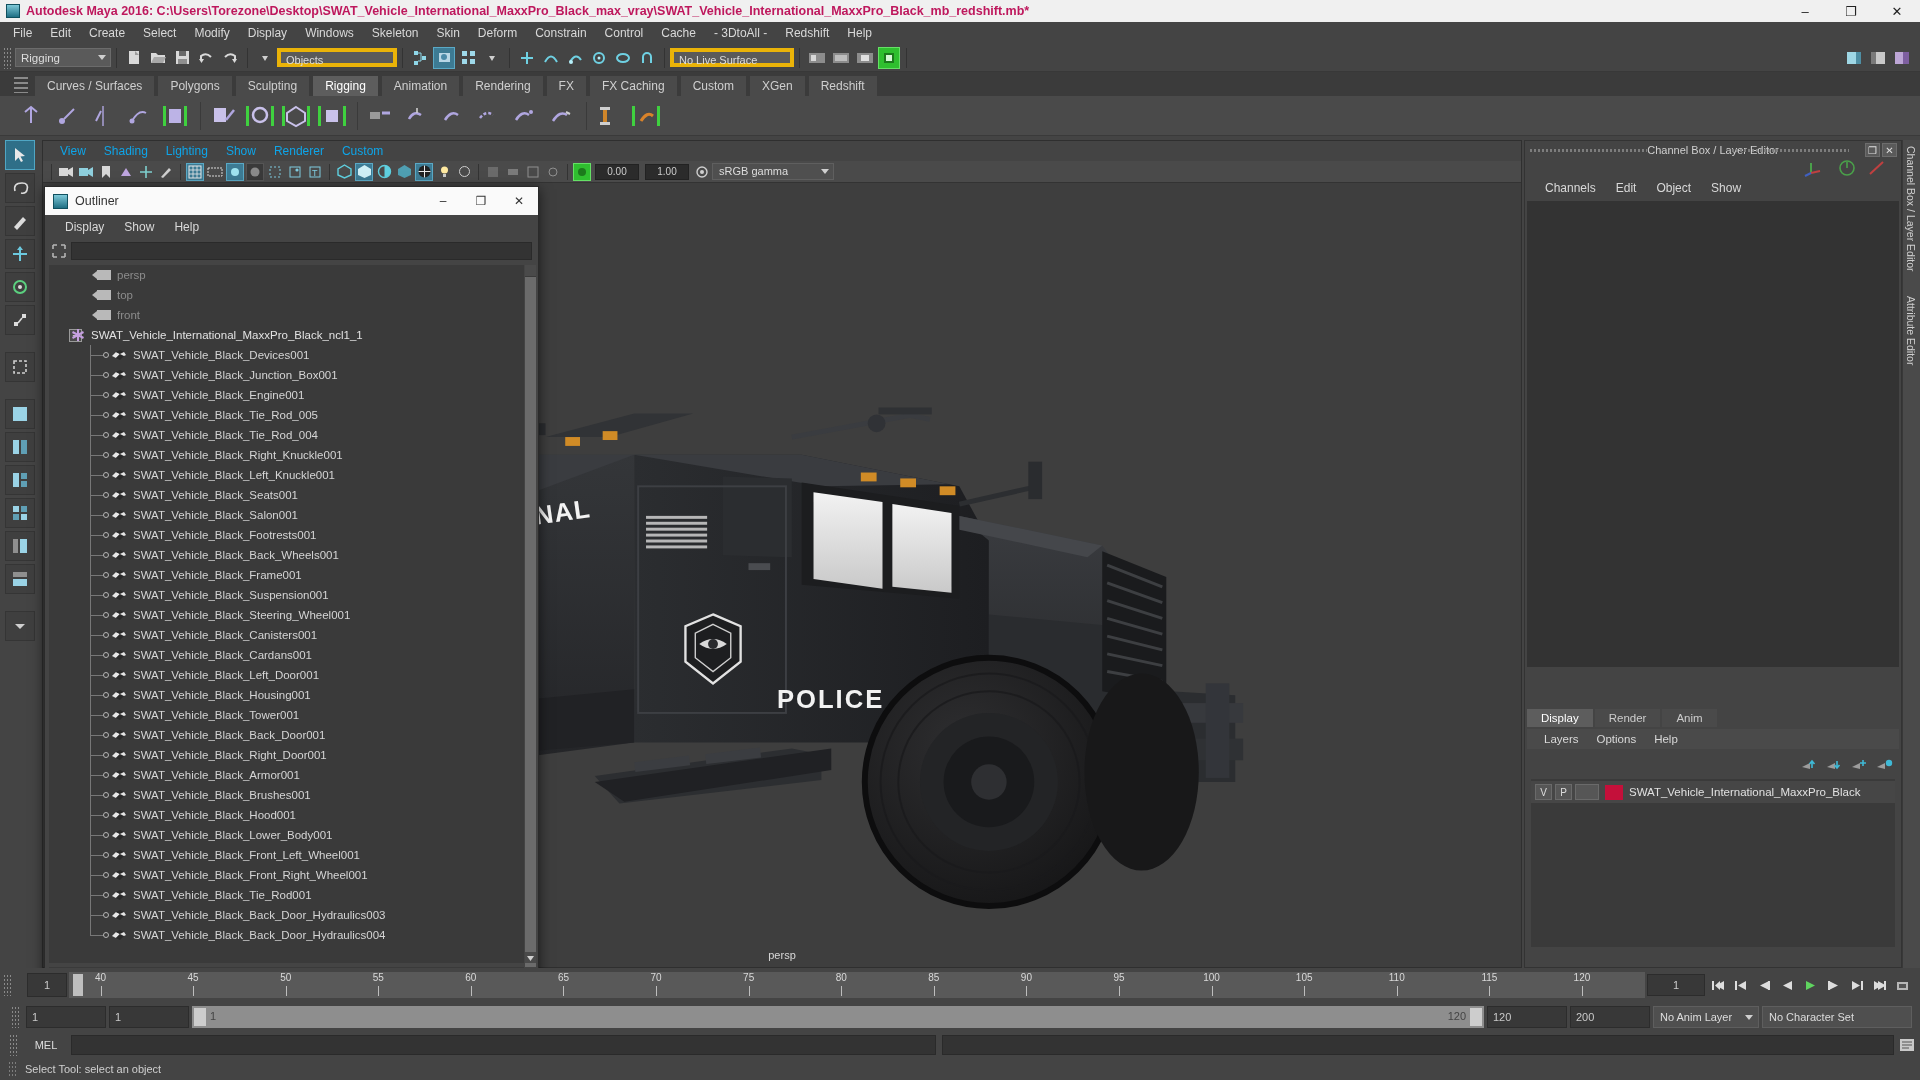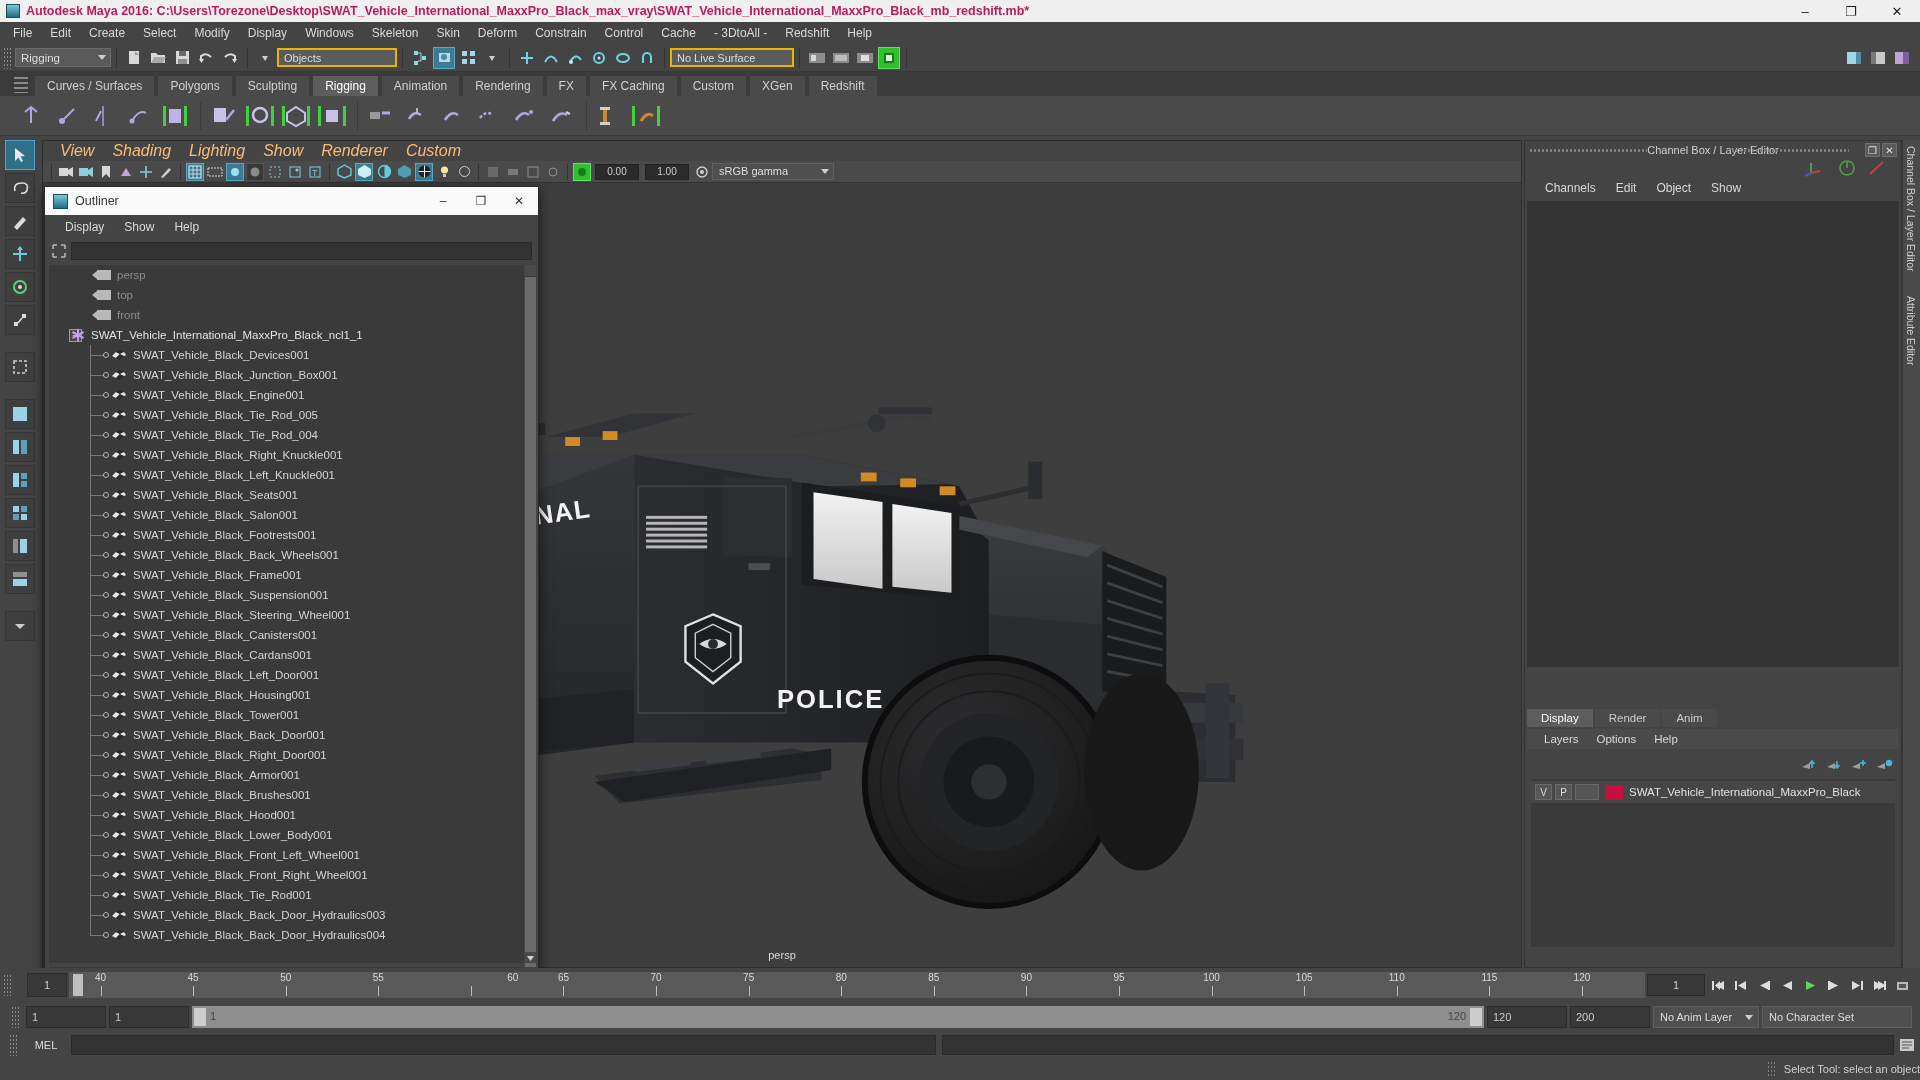--- a/index.html
+++ b/index.html
@@ -32,21 +32,21 @@
   .sl-combo{ width:96px; height:19px; background:#5a5a5a; border:1px solid #6b6b6b;
     color:#ddd; font-size:11.5px; padding-left:5px; line-height:18px;
     position:relative; }
   .sl-combo .car{ position:absolute; right:4px; top:6px; border-left:4px solid transparent;
     border-right:4px solid transparent; border-top:5px solid #cfcfcf;}
   .sep{ width:1px; height:20px; background:#333; margin:0 5px; }
   .ibtn{ width:22px; height:22px; margin:0 1px; display:flex; align-items:center;
     justify-content:center; }
   .ibtn svg{ display:block; }
   .ibtn.on{ background:#3d7b94; border:1px solid #5aa9c6; }
-  .combo-wide{ width:120px;height:19px;background:#5a5a5a;border:2px solid #eab308;
+  .combo-wide{ width:120px;height:19px;background:#5a5a5a;border:4px solid #eab308;
      color:#ddd;font-size:11px;line-height:17px;padding-left:5px;position:relative;}
 
   
   #shelftabs{ position:absolute; left:0; top:72px; width:1920px; height:24px;
     background:#3b3b3b; display:flex; align-items:flex-end; padding-left:14px;}
   #shelftabs .grip{ width:14px;height:16px;margin:0 6px 3px 0;
     background-image:linear-gradient(#8a8a8a 2px,transparent 2px);
     background-size:14px 5px; }
   #shelftabs .tab{ height:21px; padding:0 12px; line-height:21px; font-size:12px;
     color:#cfcfcf; background:#4a4a4a; margin-right:2px; border:1px solid #3b3b3b;
@@ -68,21 +68,21 @@
   .tcbtn{ width:30px;height:30px;margin-bottom:3px;background:#3f3f3f;
     border:1px solid #353535; display:flex;align-items:center;justify-content:center;}
   .tcbtn.sel{ background:#2f6f88; border-color:#50a6c4; }
   .tcgap{ height:14px; }
 
   
   #viewpanel{ position:absolute; left:42px; top:140px; right:398px; bottom:112px;
     background:#444; border:1px solid #2f2f2f; }
   #vpmenu{ height:20px; background:#444; display:flex; align-items:center;
     padding-left:8px;}
-  #vpmenu span{ padding:0 9px; font-size:16px; color:#fdba74; line-height:20px;font-style:italic;}
+  #vpmenu span{ padding:0 9px; font-size:12px; color:#0ea5e9; line-height:20px;}
   #vptools{ height:22px; background:#4a4a4a; display:flex; align-items:center;
     padding-left:4px; border-bottom:1px solid #333;}
   #vptools .ibtn{ width:18px;height:18px; }
   #vptools .ibtn.on{ background:#3d7b94; border:1px solid #5aa9c6;}
   #vptools .tiny-field{ width:44px;height:16px;background:#2b2b2b;border:1px solid #222;
     color:#ccc;font-size:10px;line-height:14px;text-align:center;}
   #vptools .gcombo{ width:122px;height:17px;background:#4f4f4f;border:1px solid #5f5f5f;
     color:#ddd;font-size:11px;line-height:15px;padding-left:6px;position:relative;}
   #vp3d{ position:absolute; left:0; right:0; top:42px; bottom:0;
     background:#3e3e3e; overflow:hidden; }
@@ -221,21 +221,21 @@
     background:#444; display:flex; align-items:center; padding-left:6px;}
   #cmdline .mel{ width:50px; text-align:center; font-size:11px; color:#ddd;}
   #cmdline .inp{ flex:1; height:20px; background:#333; border:1px solid #2a2a2a;}
   #cmdline .inp2{ flex:1.1; height:20px; background:#333; border:1px solid #2a2a2a;
     margin-left:6px;}
   #cmdline .ico{ width:26px; height:20px; display:flex; align-items:center;
     justify-content:center;}
 
   #helpline{ position:absolute; left:0; bottom:0; width:1920px; height:22px;
     background:#444; display:flex; align-items:center; padding-left:8px;
-    font-size:11px; color:#cfcfcf;justify-content:flex-end;}
+    font-size:11px; color:#cfcfcf;}
   #helpline .hdots{ width:9px;height:16px;margin-right:8px;
     background-image:radial-gradient(#7d7d7d 1px, transparent 1px);
     background-size:3px 4px;}
 
   
   #truckwrap{ position:absolute; left:0; top:0; width:100%; height:100%;}
 </style>
 </head>
 <body>
 
@@ -1572,21 +1572,21 @@
     <div id="ts-ticks">
         <div class="tick" style="left: 2%;"></div>
         <div class="tlab" style="left: 2%;">40</div>
         <div class="tick" style="left: 7.875%;"></div>
         <div class="tlab" style="left: 7.875%;">45</div>
         <div class="tick" style="left: 13.75%;"></div>
         <div class="tlab" style="left: 13.75%;">50</div>
         <div class="tick" style="left: 19.625%;"></div>
         <div class="tlab" style="left: 19.625%;">55</div>
         <div class="tick" style="left: 25.5%;"></div>
-        <div class="tlab" style="left: 25.5%; margin-left: 42px;">60</div>
+        <div class="tlab" style="left: 25.5%;">60</div>
         <div class="tick" style="left: 31.375%;"></div>
         <div class="tlab" style="left: 31.375%;">65</div>
         <div class="tick" style="left: 37.25%;"></div>
         <div class="tlab" style="left: 37.25%;">70</div>
         <div class="tick" style="left: 43.125%;"></div>
         <div class="tlab" style="left: 43.125%;">75</div>
         <div class="tick" style="left: 49%;"></div>
         <div class="tlab" style="left: 49%;">80</div>
         <div class="tick" style="left: 54.875%;"></div>
         <div class="tlab" style="left: 54.875%;">85</div>

